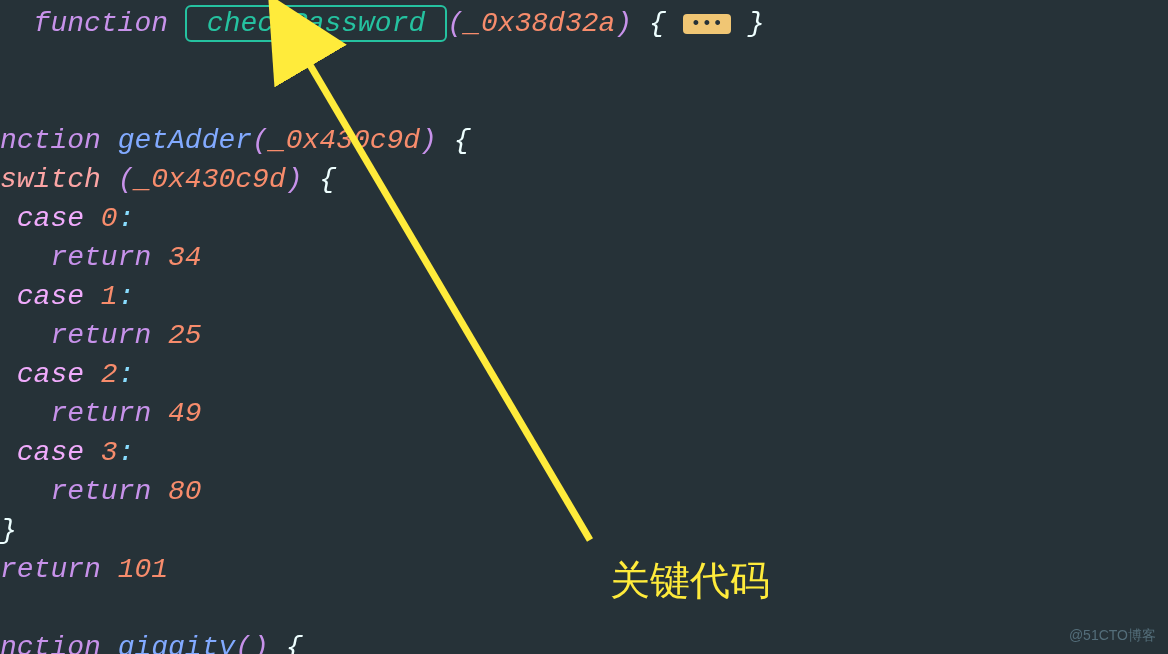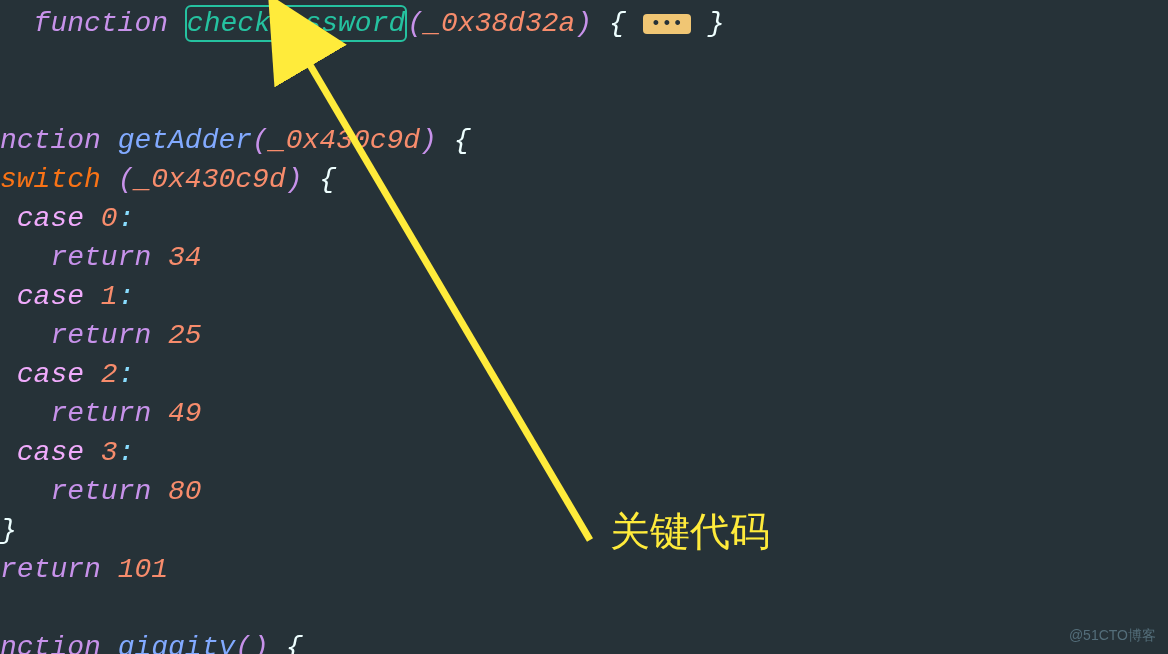--- a/index.html
+++ b/index.html
@@ -18,29 +18,29 @@
       overflow: hidden;
       position: relative;
       line-height: 1.4;
       padding-top: 4px;
     }
     .code-line {
       white-space: pre;
       height: 39px;
     }
     .kw-function { color: #c792ea; font-style: italic; margin-top: 24px; }
-    .kw-switch { color: #f97316; font-style: italic; margin-top: 16px; }
+    .kw-switch { color: #fca5a5; font-style: italic; margin-top: 16px; }
     .kw-case { color: #f0abfc; font-style: italic; }
     .kw-return { color: #c792ea; }
     .fn-name { color: #82aaff; font-style: italic; }
     .fn-highlight { 
       color: #25c2a0; 
       border: 2px solid #25c2a0; 
       border-radius: 6px;
-      padding: 1px 0;
+      padding: 1px 20px;
       font-style: italic;
       margin-top: 24px;
     }
     .param { color: #f78c6c; font-style: italic; }
     .paren { color: #c792ea; font-style: italic; }
     .brace { color: #eeffff; font-style: italic; }
     .number { color: #f78c6c; font-style: italic; }
     .colon { color: #89ddff; font-style: italic; }
     .collapsed {
       background: #f0c674;
@@ -107,15 +107,15 @@
 
 <svg class="arrow-svg" width="1168" height="654">
   <defs>
     <marker id="arrowhead" markerWidth="12" markerHeight="12" refX="3" refY="6" orient="auto">
       <polygon points="0 0, 12 6, 0 12" fill="#ffeb3b"></polygon>
     </marker>
   </defs>
   <line x1="590" y1="540" x2="300" y2="48" stroke="#ffeb3b" stroke-width="7" marker-end="url(#arrowhead)"></line>
 </svg>
 
-<div class="annotation" style="left:610px; top:504px;font-family:Liberation Serif, serif;">关键代码</div>
+<div class="annotation" style="left:610px; top:552px;">关键代码</div>
 
 <div class="watermark">@51CTO博客</div>
 
 </body></html>

